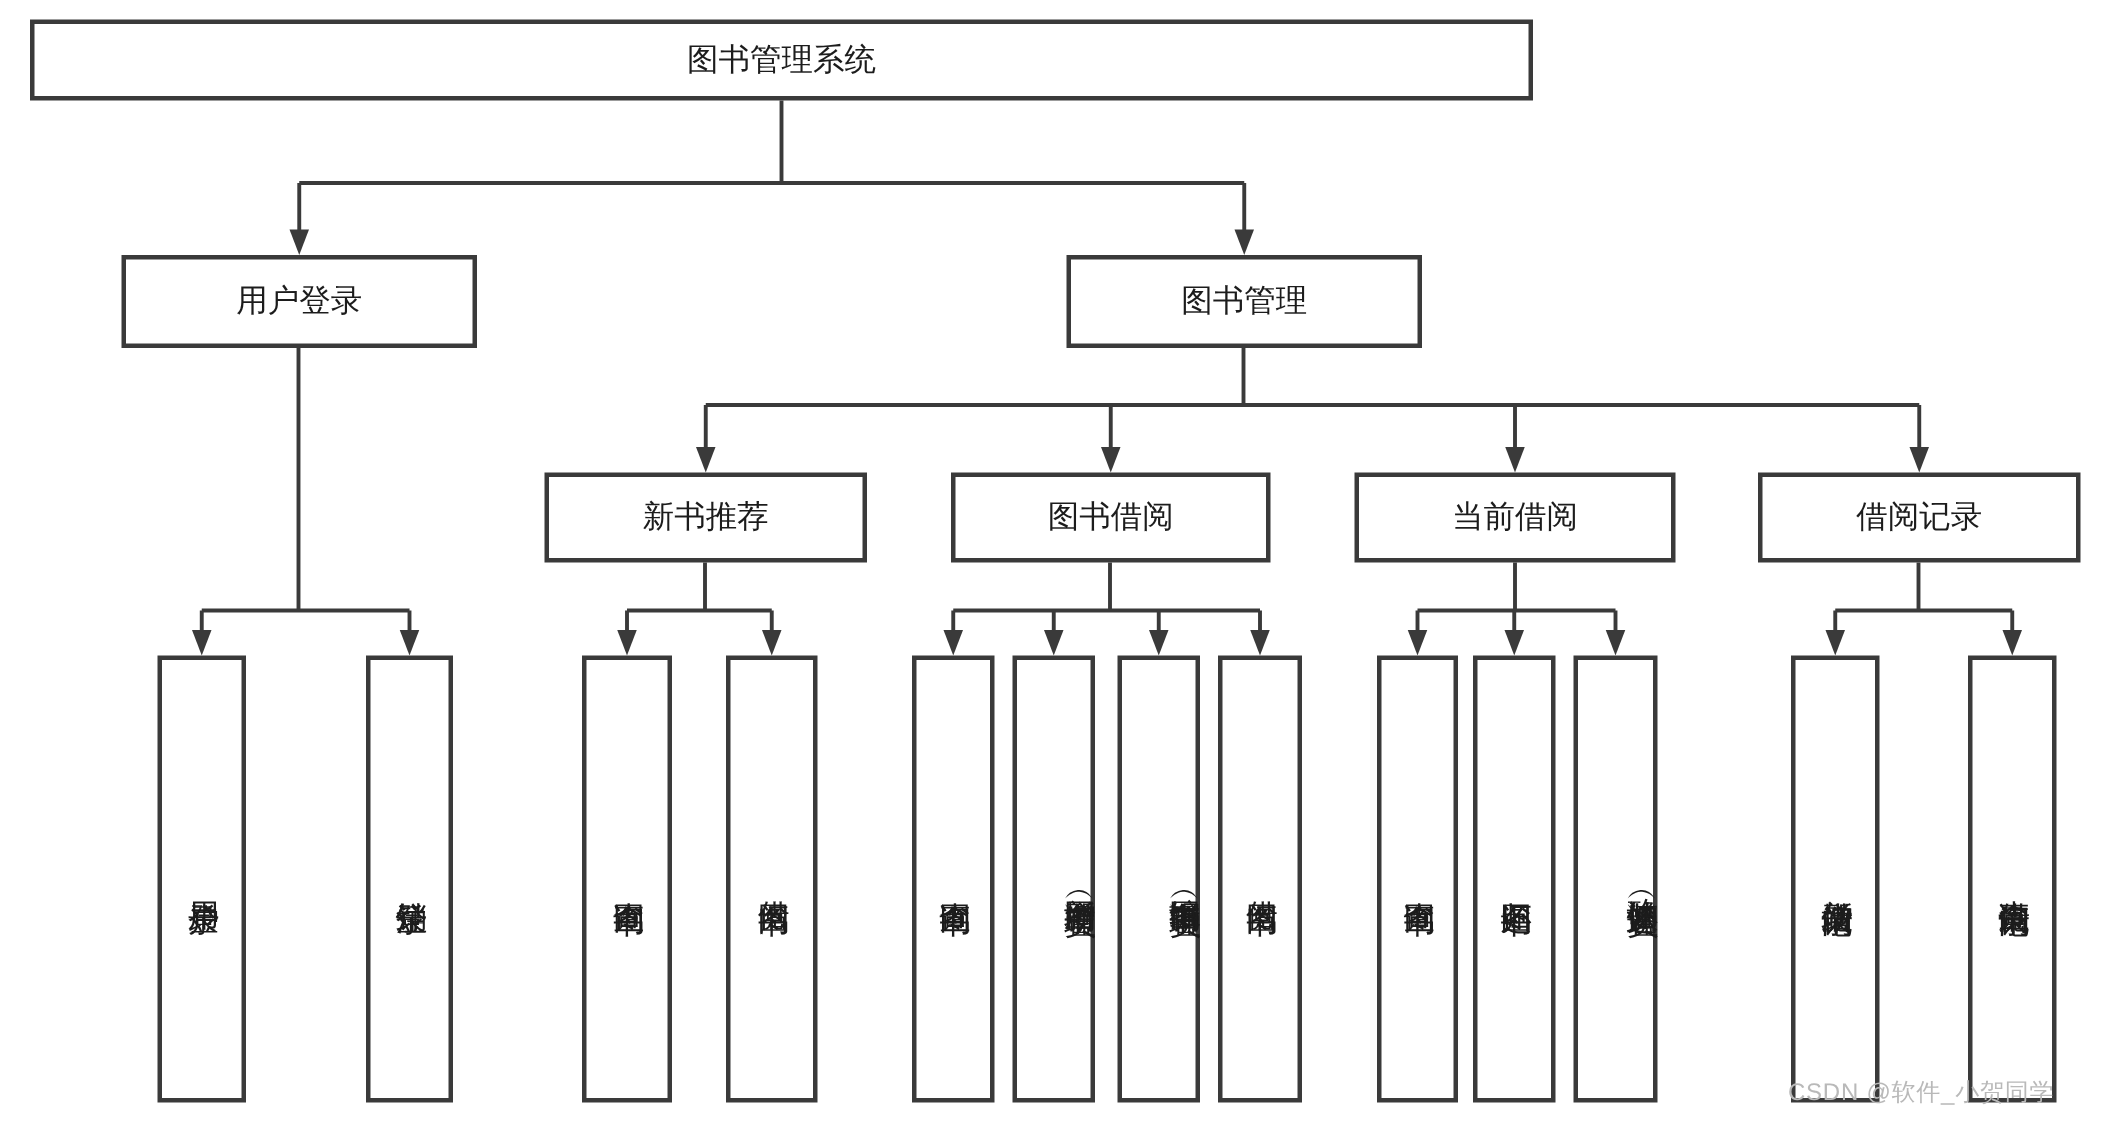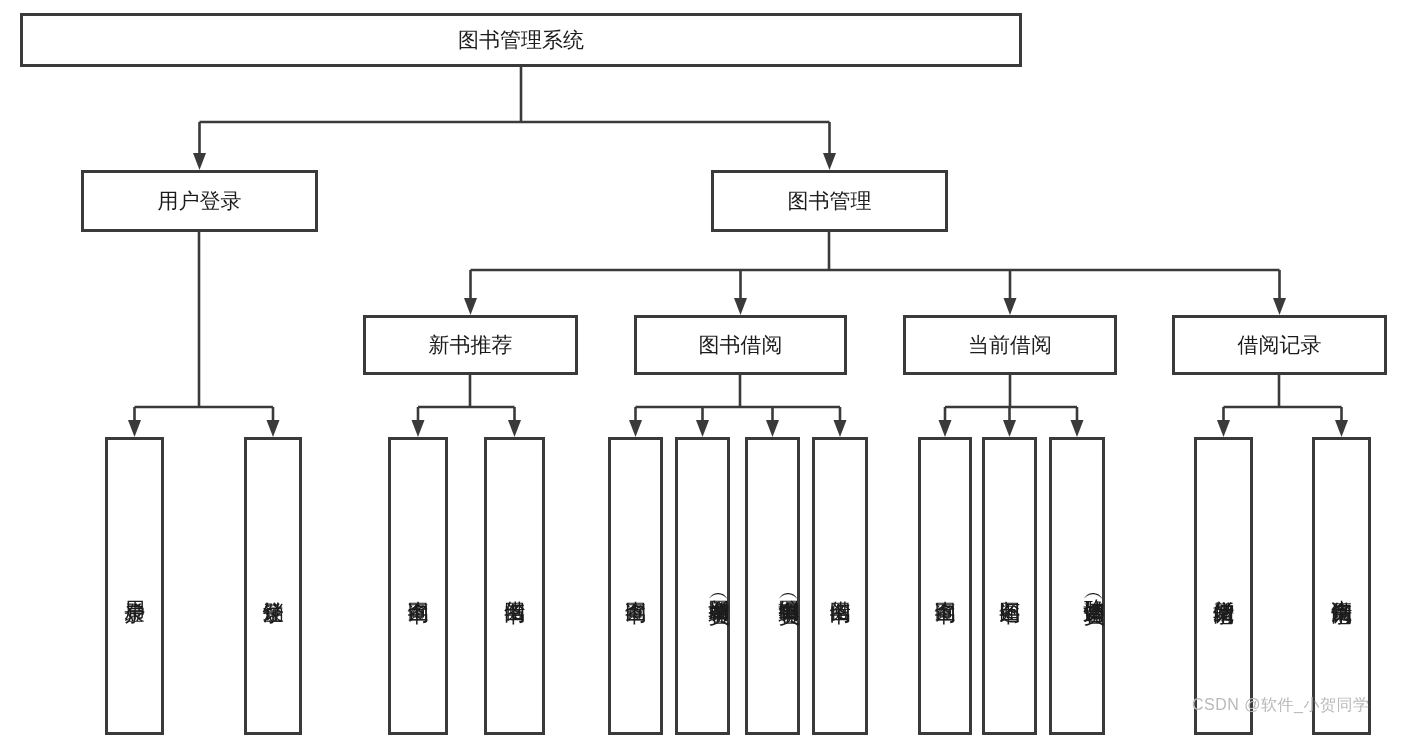--- a/index.html
+++ b/index.html
@@ -175,14 +175,14 @@
       <div class="leaf-label center-v" style="left: 608px; top: 443px; width: 55px; height: 286px;">查询图书</div>
       <div class="leaf-label" style="left: 675px; top: 443px; width: 55px; height: 286px;">新增图书（管理员）</div>
       <div class="leaf-label" style="left: 745px; top: 443px; width: 55px; height: 286px;">编辑图书（管理员）</div>
       <div class="leaf-label center-v" style="left: 812px; top: 443px; width: 56px; height: 286px;">借阅图书</div>
       <div class="leaf-label center-v" style="left: 918px; top: 443px; width: 54px; height: 286px;">查询图书</div>
       <div class="leaf-label center-v" style="left: 982px; top: 443px; width: 55px; height: 286px;">归还图书</div>
       <div class="leaf-label" style="left: 1049px; top: 443px; width: 56px; height: 286px;">确认归还（管理员）</div>
       <div class="leaf-label center-v" style="left: 1194px; top: 443px; width: 59px; height: 286px;">新增借阅记录</div>
       <div class="leaf-label center-v" style="left: 1312px; top: 443px; width: 59px; height: 286px;">查询借阅记录</div>
     </div>
-  <div class="watermark" style="left: 1192px; top: 695px; color: rgb(185, 185, 185);">CSDN @软件_小贺同学</div>
+  <div class="watermark" style="left: 1192px; top: 718px; color: rgb(185, 185, 185);">CSDN @软件_小贺同学</div>
 </div>
 
 </body></html>

